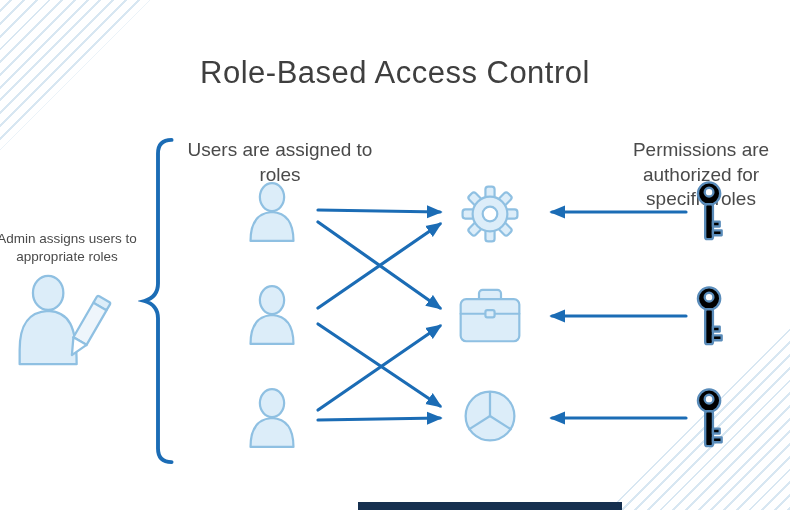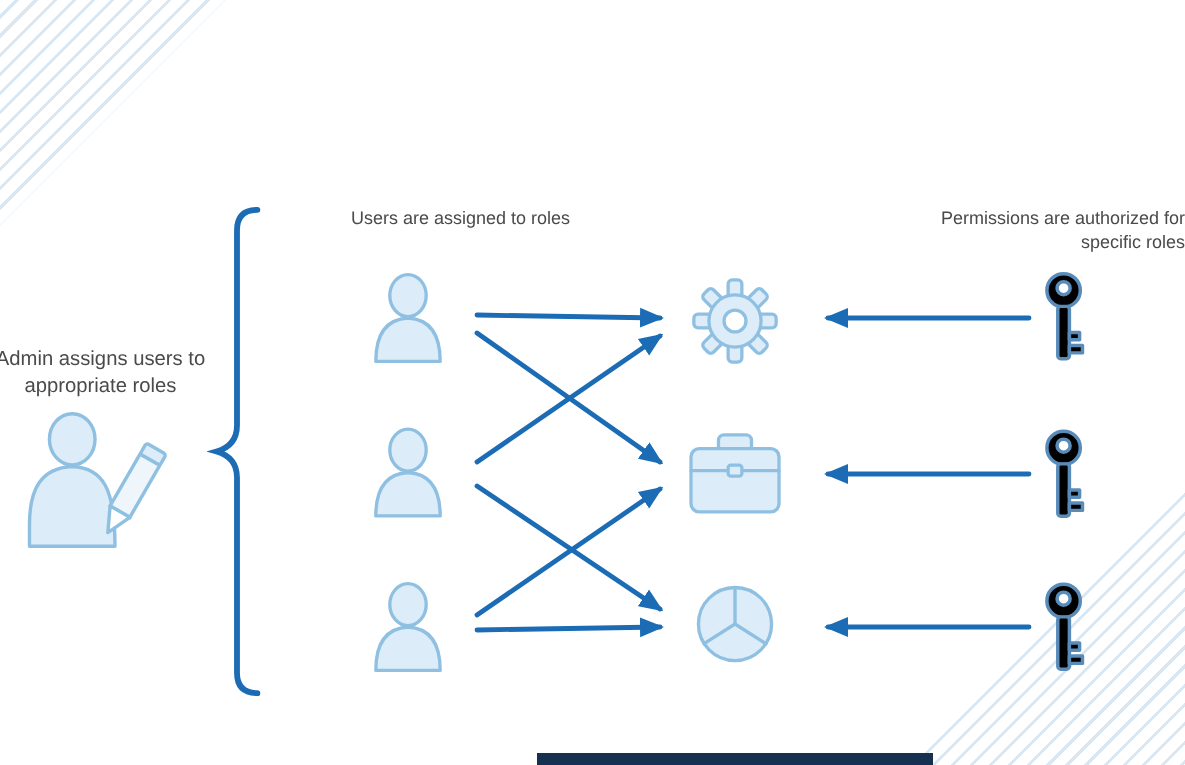--- a/index.html
+++ b/index.html
@@ -36,23 +36,23 @@
   }
   .title{
     position:absolute;top:55px;left:0;right:0;
     text-align:center;
     font-size:31px;
     color:var(--title-color);
     letter-spacing:0.5px;
   }
   .col-header{
     position:absolute;top:138px;
-    font-size:12px;
+    font-size:19px;
     color:var(--text-color);
-    text-align:right;
+    text-align:center;
     line-height:1.3;
   }
   .hdr-users{left:180px;width:200px;}
   .hdr-roles{left:395px;width:200px;}
   .hdr-permissions{left:612px;width:178px;}
   .admin-label{
     position:absolute;top:230px;left:-8px;width:150px;
     font-size:13.5px;color:var(--text-color);
     text-align:center;line-height:1.35;
   }
@@ -142,20 +142,21 @@
       <circle class="key-hole" cx="17" cy="11.5" r="4.5"></circle>
     </symbol>
   </defs>
 </svg>
 
 <div class="stage">
 
   <div class="corner-stripes-tl"></div>
   <div class="corner-stripes-br"></div>
 
+  <div class="title">Role-Based Access Control</div>
 
   <div class="col-header hdr-users">Users are assigned to roles</div>
   <div class="col-header hdr-permissions">Permissions are authorized for specific roles</div>
 
   <div class="admin-label">Admin assigns users to appropriate roles</div>
 
   <svg class="icon admin-figure" viewBox="0 0 110 100">
     <use href="#sym-admin"></use>
   </svg>
 

